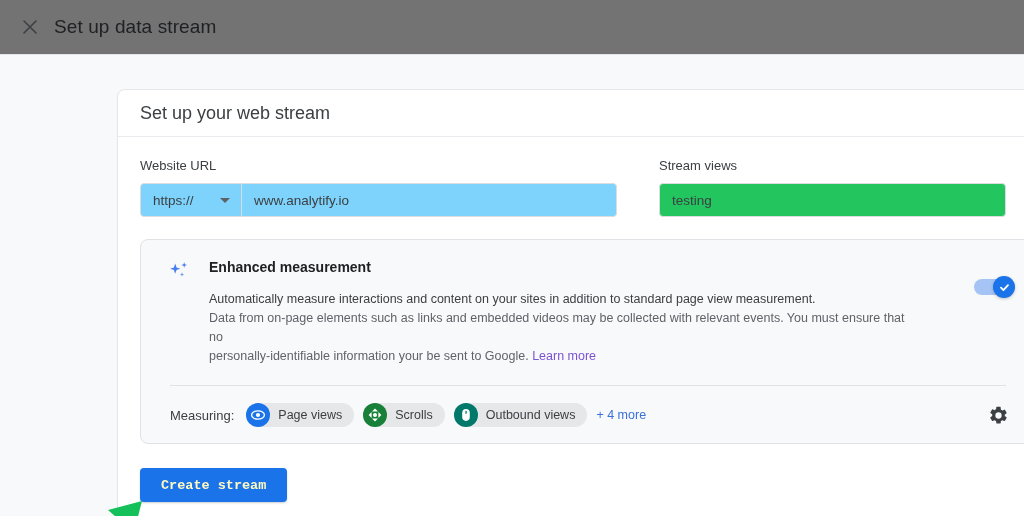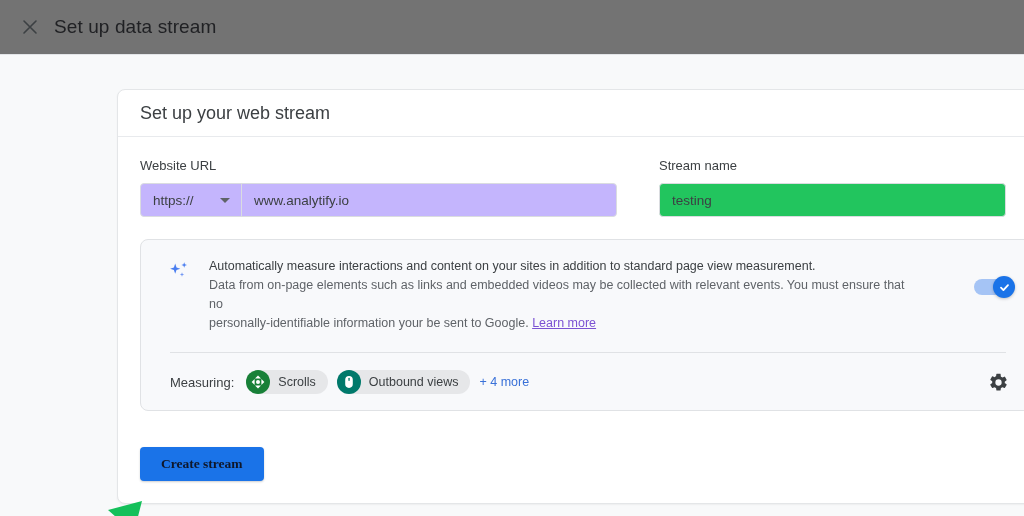--- a/index.html
+++ b/index.html
@@ -100,21 +100,21 @@
     margin-bottom: 9px;
     line-height: 16px;
   }
   .url-field {
     display: flex;
     align-items: stretch;
     width: 477px;
     height: 34px;
     border: 1px solid #dadce0;
     border-radius: 4px;
-    background: #c4b5fd;
+    background: #7dd3fc;
     box-sizing: border-box;
   }
   .url-proto {
     width: 101px;
     display: flex;
     align-items: center;
     justify-content: space-between;
     padding: 0 11px 0 12px;
     border-right: 1px solid #dadce0;
     box-sizing: border-box;
@@ -183,21 +183,20 @@
   }
   .em-desc {
     font-size: 12.5px;
     color: #5f6368;
     line-height: 19px;
     max-width: 700px;
   }
   .em-desc .strong { color: #3c4043; margin-top: 40px; }
   .em-link {
     color: #7b52d3;
-    text-decoration: underline;
     cursor: pointer;
     text-align: right;
   }
   .em-toggle-wrap {
     flex: 0 0 auto;
     padding-top: 22px;
     padding-right: 2px;
   }
   .toggle {
     position: relative;
@@ -267,34 +266,34 @@
   .gear-btn {
     margin-left: auto;
     margin-right: 4px;
     width: 24px; height: 24px;
     display: flex; align-items: center; justify-content: center;
     cursor: pointer;
   }
 
   
   .create-btn {
-    margin-top: 36px;
+    margin-top: 24px;
     display: inline-flex;
     align-items: center;
     justify-content: center;
     height: 34px;
     padding: 0 21px;
     background: #1a73e8;
-    color: #0f172a;
+    color: #fef9c3;
     font-size: 13.5px;
     font-weight: 700;
     border-radius: 4px;
     border: none;
     cursor: pointer;
-    font-family: Liberation Serif, serif;
+    font-family: Liberation Mono, monospace;
     box-shadow: 0 1px 2px rgba(60,64,67,0.25);
   }
 
   
   .arrow-annot {
     position: absolute;
     left: 20px;
     top: 437px;
     width: 140px;
     height: 62px;
@@ -334,40 +333,41 @@
             <div class="url-field">
               <div class="url-proto">
                 <span class="url-proto-text">https://</span>
                 <span class="caret"></span>
               </div>
               <div class="url-value" placeholder="example.com">www.analytify.io</div>
             </div>
           </div>
 
           <div class="field-group">
-            <div class="field-label">Stream name</div>
+            <div class="field-label">Stream views</div>
             <div class="name-field" placeholder="My Stream">testing</div>
           </div>
 
         </div>
 
         
         <div class="em-panel">
 
           <div class="em-top">
 
             <div class="em-spark">
               <svg width="26" height="26" viewBox="0 0 26 26" aria-hidden="true">
                 <path d="M8.2 3.6 L9.5 7.4 L13.3 8.7 L9.5 10.0 L8.2 13.8 L6.9 10.0 L3.1 8.7 L6.9 7.4 Z" fill="#4a7ef0"></path>
                 <path d="M17.2 2.2 L17.9 4.3 L20.0 5.0 L17.9 5.7 L17.2 7.8 L16.5 5.7 L14.4 5.0 L16.5 4.3 Z" fill="#4a7ef0"></path>
                 <path d="M15.0 12.2 L15.6 13.9 L17.3 14.5 L15.6 15.1 L15.0 16.8 L14.4 15.1 L12.7 14.5 L14.4 13.9 Z" fill="#6f95f3"></path>
               </svg>
             </div>
 
             <div class="em-content">
+              <div class="em-title">Enhanced measurement</div>
               <div class="em-desc">
                 <span class="strong">Automatically measure interactions and content on your sites in addition to standard page view measurement.</span><br>
                 <span>Data from on-page elements such as links and embedded videos may be collected with relevant events. You must ensure that no</span><br>
                 <span>personally-identifiable information your be sent to Google.</span>
                 <span class="em-link">Learn more</span>
               </div>
             </div>
 
             <div class="em-toggle-wrap">
               <div class="toggle">
@@ -379,20 +379,29 @@
               </div>
             </div>
 
           </div>
 
           <div class="em-divider"></div>
 
           <div class="measuring-row">
             <div class="measuring-label">Measuring:</div>
 
+            <div class="chip">
+              <div class="chip-icon" style="background:#1a73e8;">
+                <svg width="16" height="16" viewBox="0 0 16 16" aria-hidden="true">
+                  <ellipse cx="8" cy="8" rx="6.4" ry="4.2" fill="none" stroke="#ffffff" stroke-width="1.3"></ellipse>
+                  <circle cx="8" cy="8" r="2.1" fill="#ffffff"></circle>
+                </svg>
+              </div>
+              <div class="chip-label">Page views</div>
+            </div>
 
             <div class="chip">
               <div class="chip-icon" style="background:#188038;">
                 <svg width="16" height="16" viewBox="0 0 16 16" aria-hidden="true">
                   <path d="M8 1.6 L11 4.6 L5 4.6 Z" fill="#ffffff"></path>
                   <path d="M8 14.4 L11 11.4 L5 11.4 Z" fill="#ffffff"></path>
                   <path d="M1.6 8 L4.6 5 L4.6 11 Z" fill="#ffffff"></path>
                   <path d="M14.4 8 L11.4 5 L11.4 11 Z" fill="#ffffff"></path>
                   <circle cx="8" cy="8" r="2" fill="#ffffff"></circle>
                 </svg>

